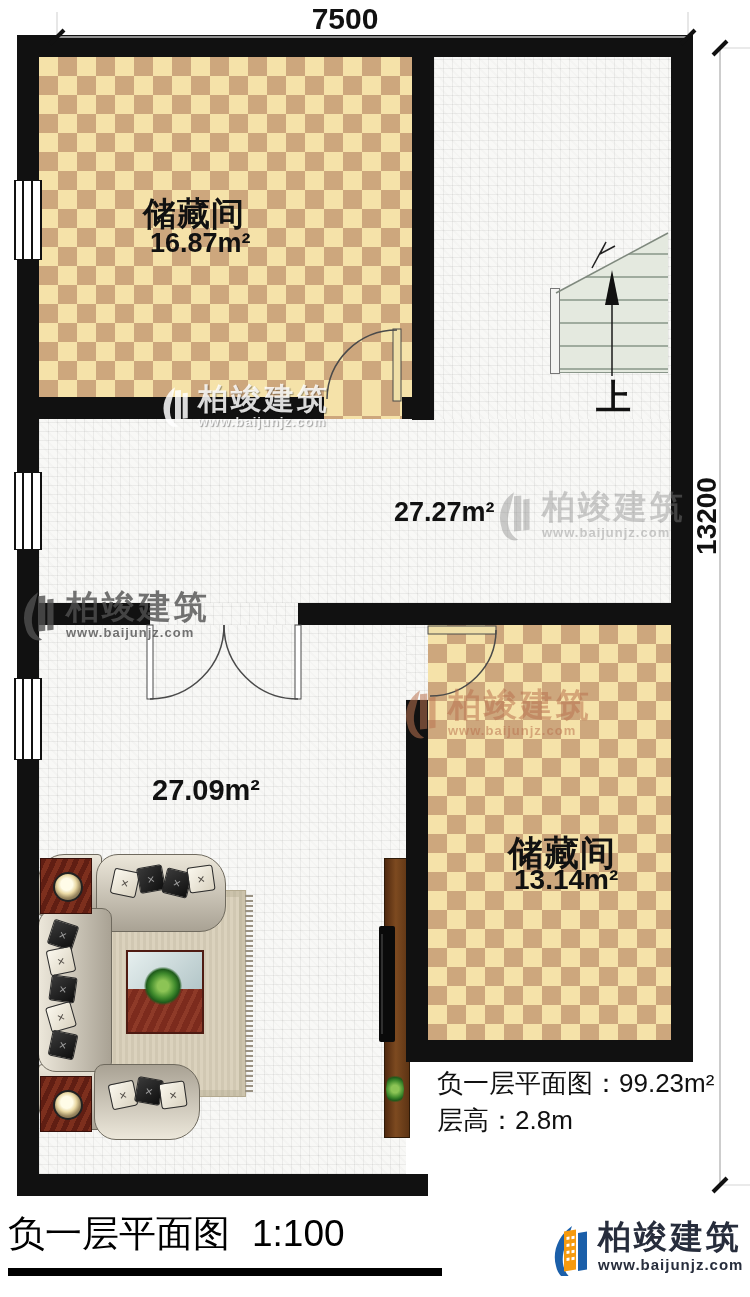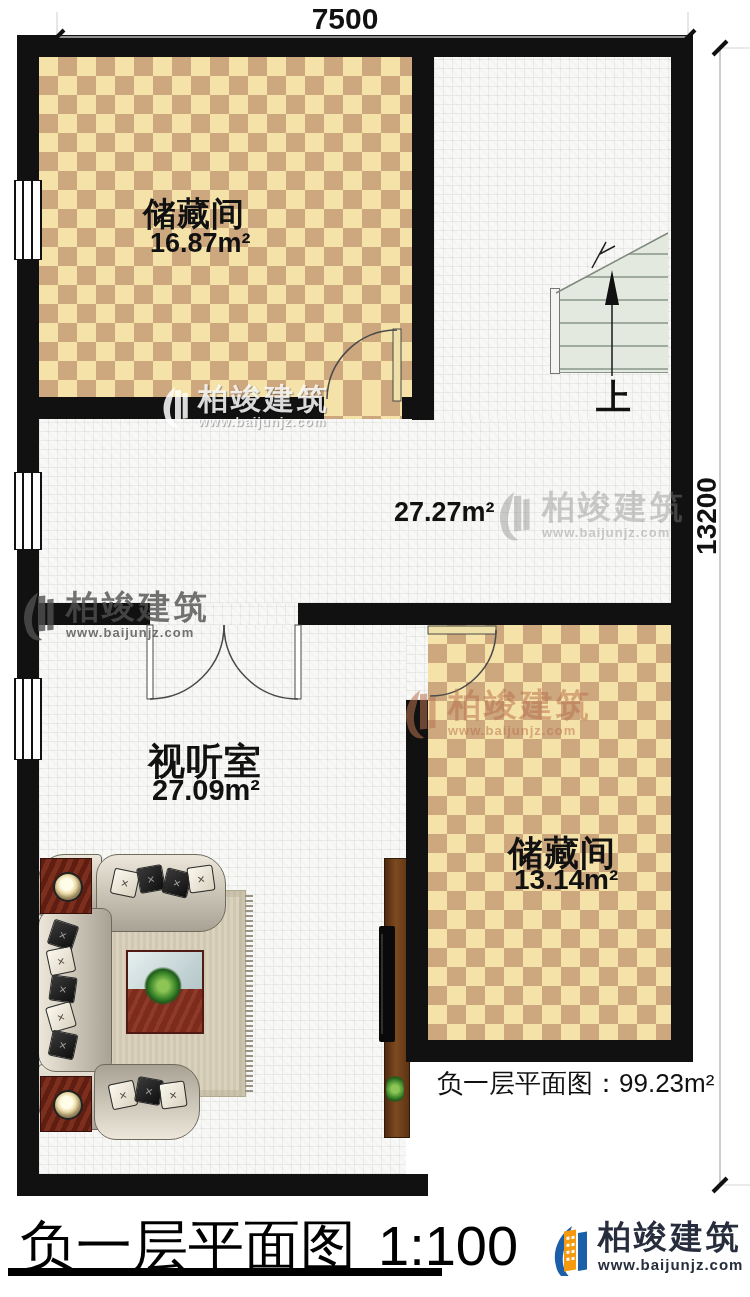--- a/index.html
+++ b/index.html
@@ -72,21 +72,21 @@
   .wm1{left:158px;top:382px;color:rgba(255,255,255,0.85);text-shadow:1px 1px 1px rgba(0,0,0,0.35);}
   .wm1 .wm-title{font-size:30px;}
   .wm2{left:492px;top:486px;color:rgba(135,135,135,0.42);}
   .wm2 .wm-title{font-size:33px;}
   .wm3{left:16px;top:586px;color:rgba(80,80,80,0.8);}
   .wm3 .wm-title{font-size:33px;}
   .wm4{left:398px;top:684px;color:rgba(185,115,80,0.55);}
   .wm4 .wm-title{font-size:33px;}
   
   .info-line{position:absolute;left:437px;font-size:26px;color:#111;white-space:nowrap;}
-  .title-row{position:absolute;left:20px;top:1209px;font-size:56px;color:#000;white-space:nowrap;}
+  .title-row{position:absolute;left:8px;top:1209px;font-size:37px;color:#000;white-space:nowrap;}
   .title-scale{margin-left:22px;}
   .title-underline{position:absolute;left:8px;top:1268px;width:434px;height:9px;background:#000;}
   .title-underline2{position:absolute;left:8px;top:1284px;width:434px;height:4px;background:#d8d8d8;}
   .brand{position:absolute;left:550px;top:1218px;display:flex;gap:6px;align-items:flex-start;}
   .brand-text .brand-name{font-size:33px;font-weight:700;letter-spacing:3px;color:#272d3c;line-height:1.15;}
   .brand-text .brand-url{font-size:15px;font-weight:700;letter-spacing:1px;color:#272d3c;}
   .overlay{position:absolute;left:0;top:0;pointer-events:none;}
 </style>
 </head>
 <body>
@@ -189,21 +189,20 @@
       <line x1="713" y1="1192" x2="727" y2="1178" stroke="#111" stroke-width="4"></line>
     </g>
   </svg>
 
   <div class="dim-top">7500</div>
   <div class="dim-right">13200</div>
 
   <div class="lbl room-name" style="left:143px;top:192px;font-size:33px;">储藏间</div>
   <div class="lbl" style="left:150px;top:228px;font-size:27px;">16.87m²</div>
   <div class="lbl" style="left:394px;top:497px;font-size:27px;">27.27m²</div>
-  <div class="lbl room-name" style="left:148px;top:737px;font-size:37px;">视听室</div>
   <div class="lbl" style="left:152px;top:774px;font-size:29px;">27.09m²</div>
   <div class="lbl room-name" style="left:508px;top:830px;font-size:35px;">储藏间</div>
   <div class="lbl" style="left:514px;top:864px;font-size:28px;">13.14m²</div>
   <div class="lbl" style="left:596px;top:374px;font-size:35px;">上</div>
 
   <div class="wm wm1">
     <svg class="wm-logo" width="34" height="48" viewBox="0 0 40 56">
       <path d="M20,6 C8,14 4,28 8,40 C10,50 18,54 24,52 C14,46 12,34 16,22 Z" fill="currentColor"></path>
       <g transform="skewY(-6)">
           <rect x="20" y="12" width="7" height="34" fill="currentColor"></rect>
@@ -250,20 +249,23 @@
         </g>
     </svg>
     <div class="wm-text">
         <div class="wm-title">柏竣建筑</div>
     <div class="wm-url">www.baijunjz.com</div>
       </div>
   </div>
 
   <div class="info-line" style="top:1066px;">
     <span>负一层平面图：</span><span>99.23m²</span>
+  </div>
+  <div class="info-line" style="top:1103px;">
+    <span>层高：</span><span>2.8m</span>
   </div>
 
   <div class="title-row">
     <span>负一层平面图</span><span class="title-scale">1:100</span>
   </div>
   <div class="title-underline"></div>
   <div class="title-underline2"></div>
 
   <div class="brand">
     <svg width="42" height="70" viewBox="0 0 42 70">

